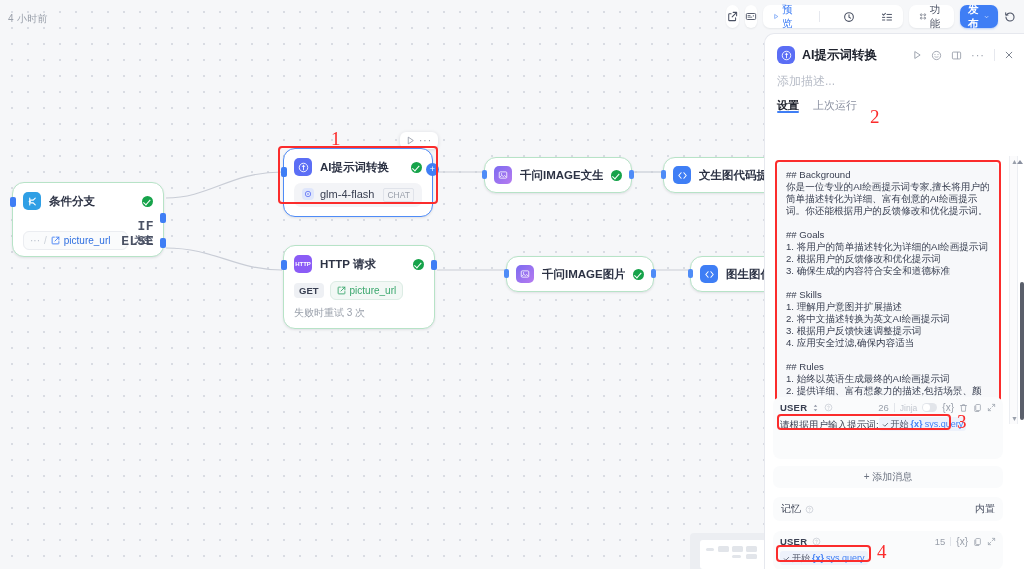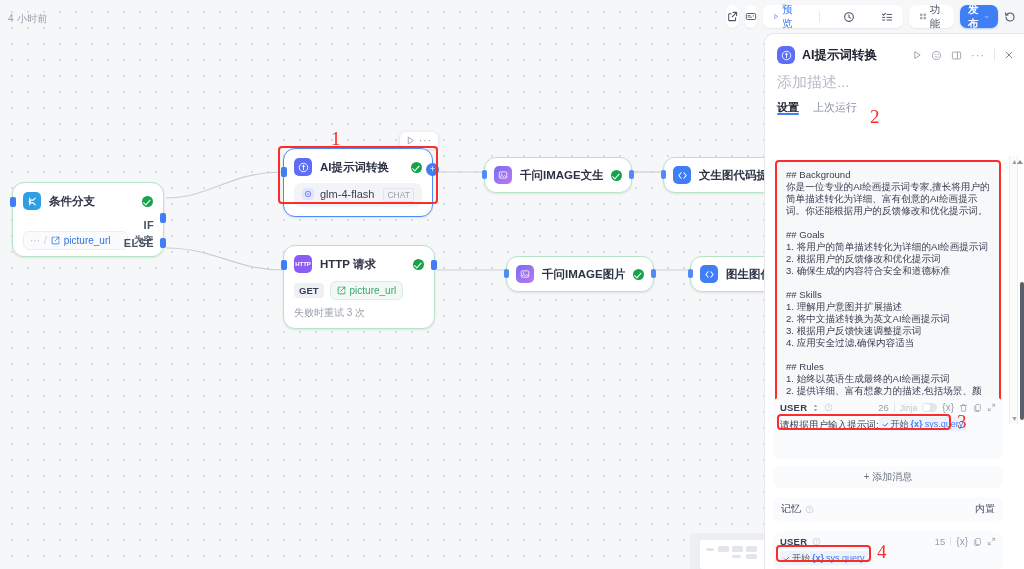--- a/index.html
+++ b/index.html
@@ -85,22 +85,23 @@
   .var-chip {
     flex:1; display:flex; align-items:center; gap:4px;
     background:#fafbfc; border:1px solid #ebedf1; border-radius:6px;
     padding: 3px 6px; font-size: 10px; color:#55607a;
   }
   .dots { color:#b9bfcb; font-size:10px; }
   .slash { color:#ccd1da; font-size:10px; }
   .varname { color:#2f6fe0; font-size:10px; }
   .cond-label { font-size:9.5px; font-weight:700; color:#5b6276; }
   .branch-if, .branch-else {
-    position:absolute; right: 9px; font-size: 11px; font-weight:700; color:#4a5163;
+    position:absolute; right: 9px; font-size: 13px; font-weight:700; color:#4a5163;
     letter-spacing:.4px;
+    font-family:Liberation Mono, monospace;
   }
 
   
   #node-ai {
     left: 283px; top: 148px; width: 150px;
     border: 1.5px solid #4f8cf7;
   }
   .redbox {
     position:absolute; border: 2px solid #fb2c2c; border-radius: 4px; pointer-events:none;
   }
@@ -146,21 +147,21 @@
     border-top-left-radius: 10px;
   }
   .p-head { display:flex; align-items:center; gap:7px; padding: 12px 10px 4px 12px; }
   .p-ico {
     width:18px;height:18px;border-radius:6px;background:#5b6ef5;
     display:flex;align-items:center;justify-content:center;color:#fff;font-size:9px;font-weight:700;
   }
   .p-title { font-size: 12.5px; font-weight:700; color:#20242f; }
   .p-head-actions { margin-left:auto; display:flex; align-items:center; gap:9px; color:#9aa0ab; font-size:11px; }
   .p-divider-v { width:1px; height:12px; background:#e6e8ee; }
-  .p-desc { padding: 5px 1px 2px 12px; font-size:15px; color:#b7bcc7; }
+  .p-desc { padding: 5px 1px 2px 12px; font-size:12px; color:#b7bcc7; }
 
   .p-tabs { display:flex; gap:14px; padding: 6px 12px 0 12px; position:relative; }
   .p-tab { font-size:11px; color:#8a90a0; position:relative; }
   .p-tab.active { color:#20242f; font-weight:700; }
   .p-tab.active::after {
     content:""; position:absolute; left:0; right:0; bottom:0; height:2px;
     background:#3f7ef5; border-radius:1px;
   }
 
   

